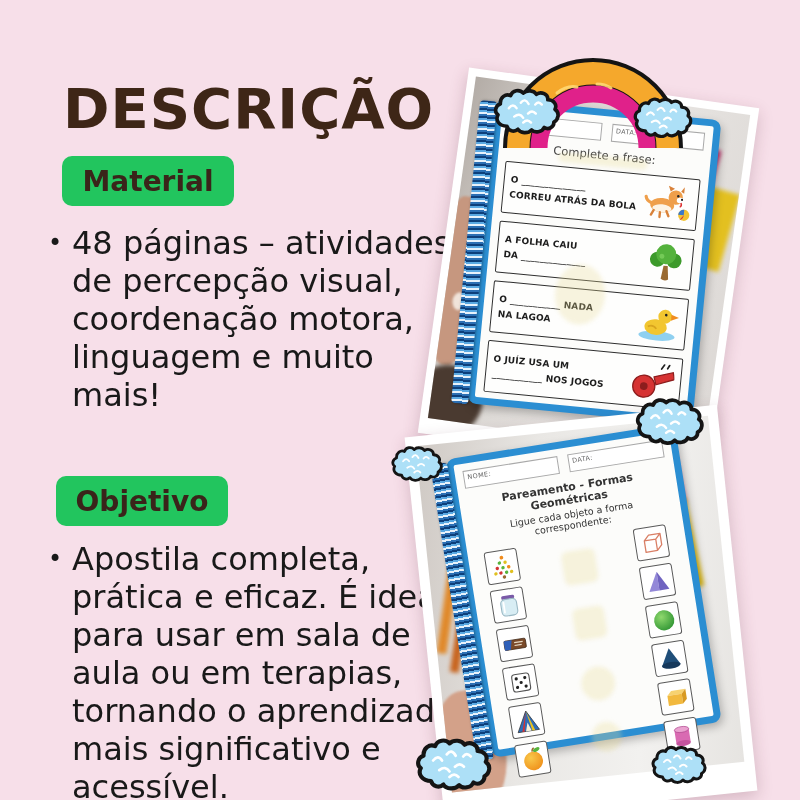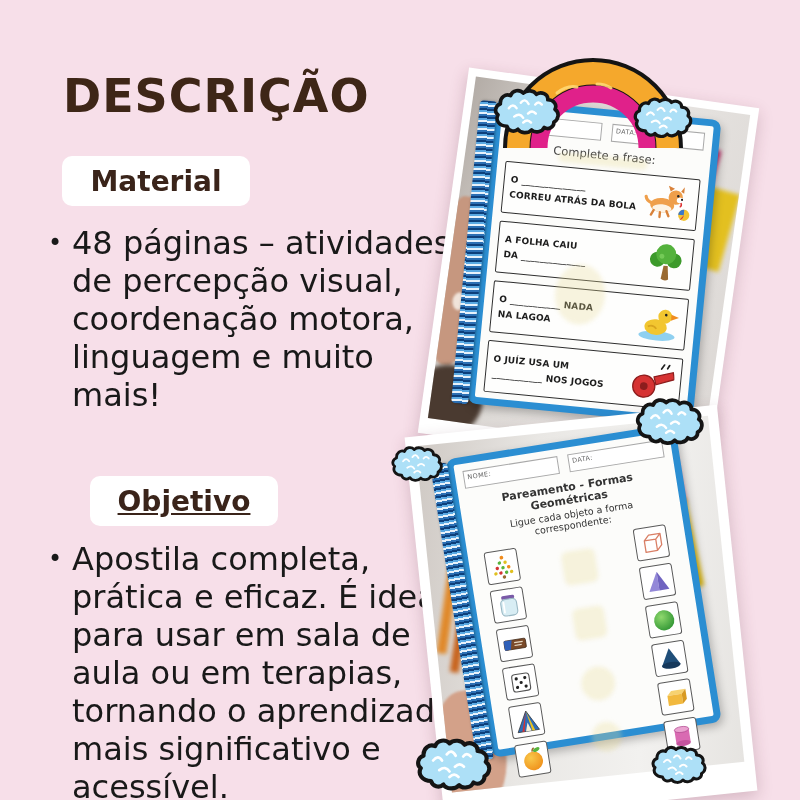--- a/index.html
+++ b/index.html
@@ -4,29 +4,29 @@
 <style>
   html,body{margin:0;padding:0;}
   body{
     width:800px;height:800px;position:relative;overflow:hidden;
     background:#f7dfe9;
     font-family:"DejaVu Sans","Liberation Sans",sans-serif;
   }
   
   .page-title{
     position:absolute;left:63px;top:38px;
-    font-size:46px;font-weight:800;color:#3e2617;letter-spacing:1px;
+    font-size:56px;font-weight:800;color:#3e2617;letter-spacing:1px;
   }
   .badge{
-    position:absolute;width:188px;height:50px;border-radius:10px;
-    background:#ffffff;color:#3a241a;font-size:28px;font-weight:600;
+    position:absolute;width:172px;height:50px;border-radius:10px;
+    background:#22c55e;color:#3a241a;font-size:28px;font-weight:600;
     display:flex;align-items:center;justify-content:center;
   }
   .badge.material{left:62px;top:156px;}
-  .badge.objetivo{left:90px;top:476px;text-decoration:underline;}
+  .badge.objetivo{left:56px;top:476px;}
   .bullet{
     position:absolute;left:46px;width:396px;
     font-size:32px;line-height:38px;color:#191919;
     padding-left:26px;
   }
   .bullet::before{content:"•";position:absolute;left:2px;top:0;font-size:24px;}
   .bullet.b1{top:224px;}
   .bullet.b2{top:540px;}
 
   

